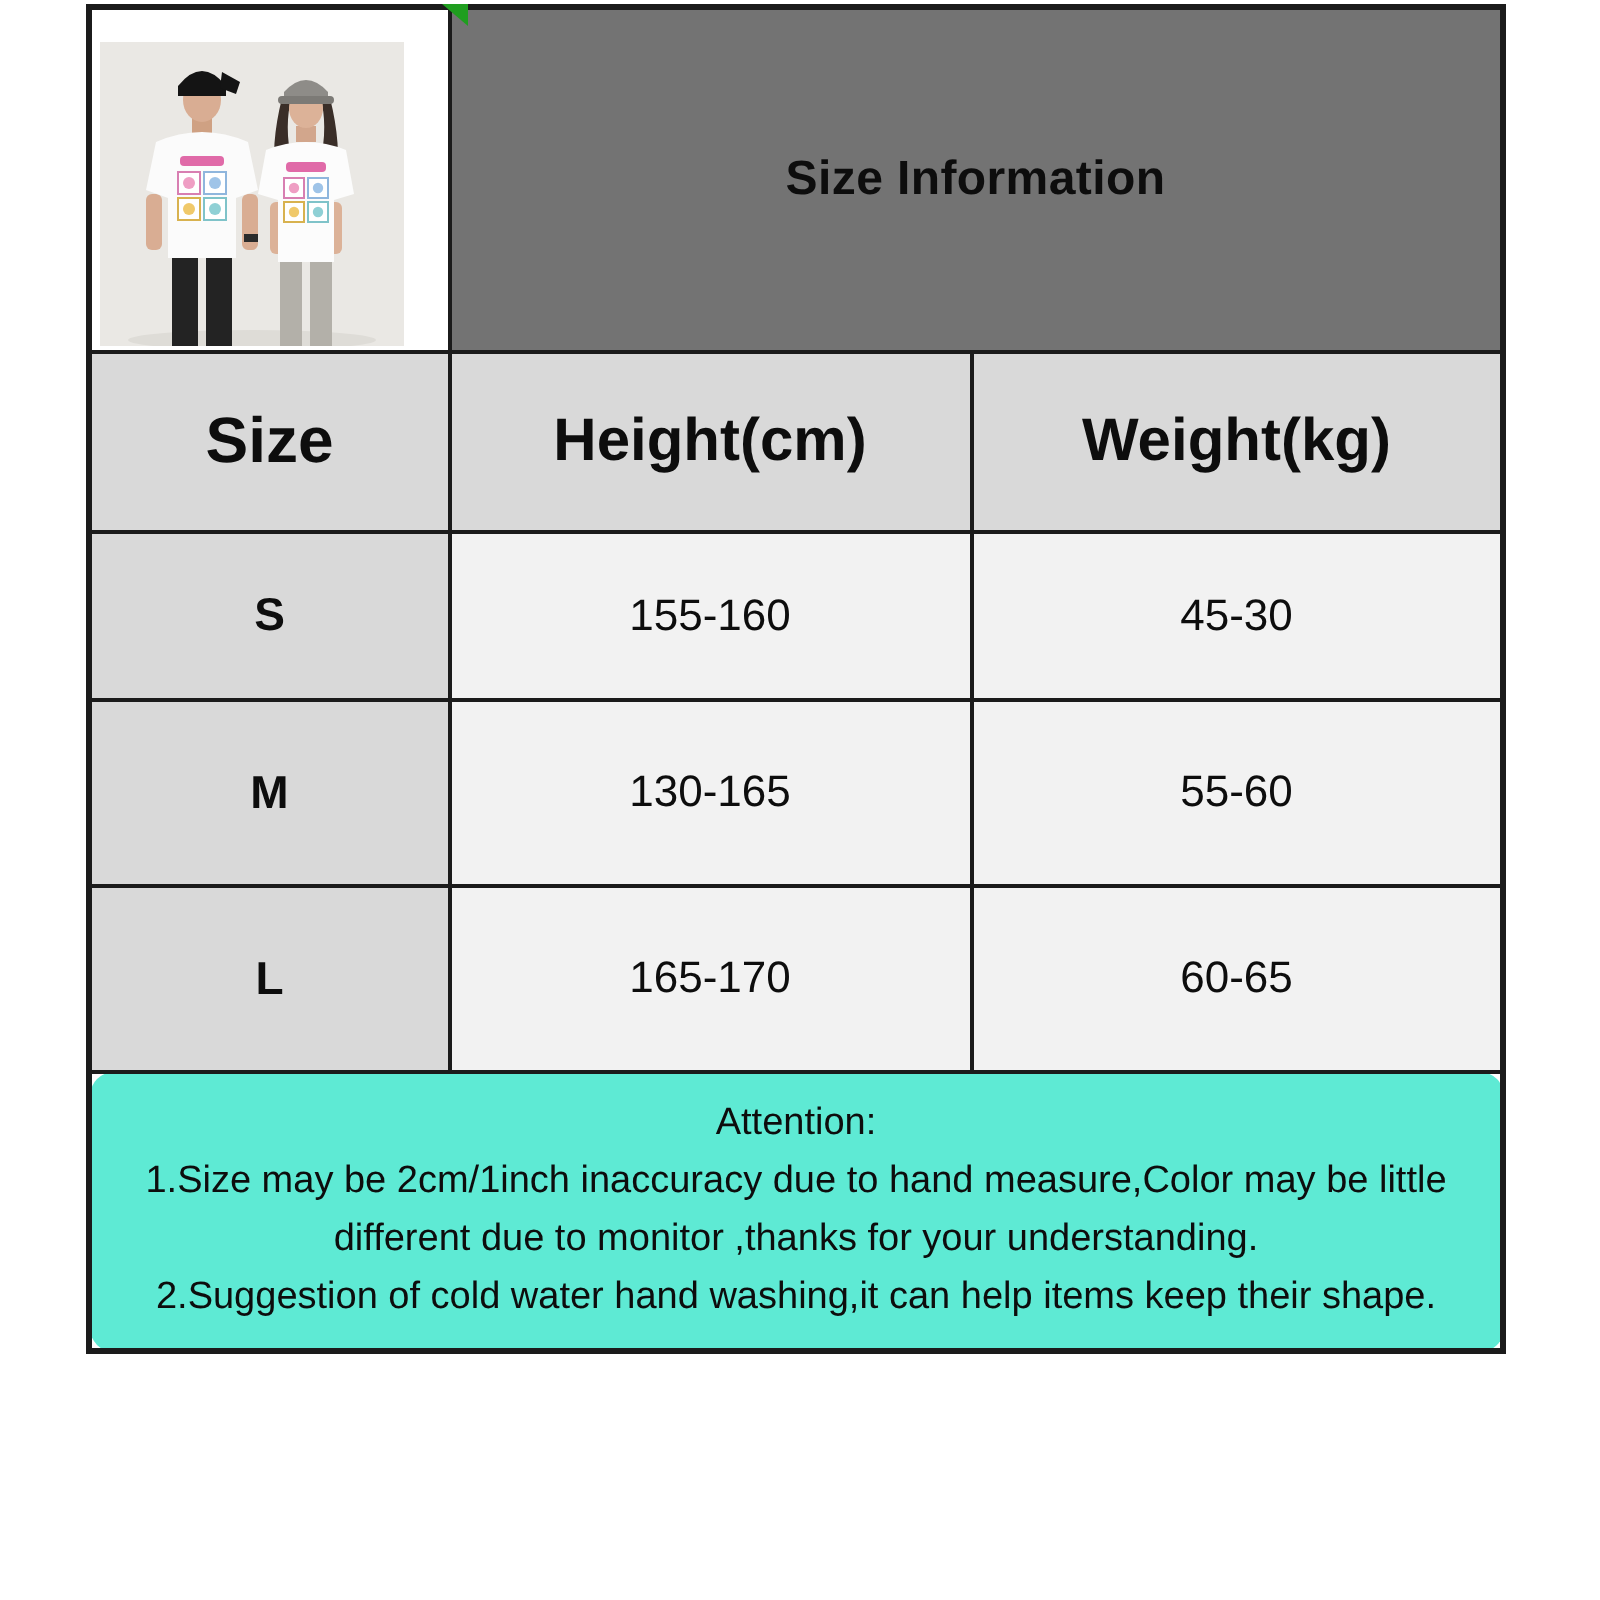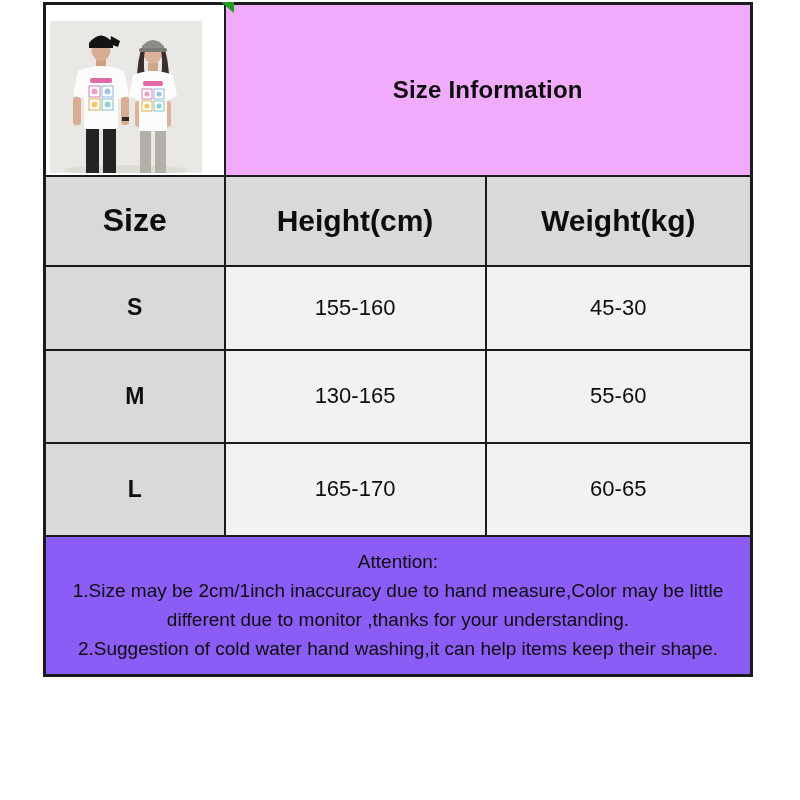--- a/index.html
+++ b/index.html
@@ -12,28 +12,28 @@
     border-collapse:collapse;table-layout:fixed;
   }
   .sheet td{
     border:2px solid #1b1b1b;
     text-align:center;vertical-align:middle;
     padding:0;overflow:hidden;
   }
   .sheet{border:3px solid #1b1b1b;}
   .photo-cell{background:#ffffff;vertical-align:top;}
   .photo-wrap{margin:14px 0 0 4px;width:152px;height:152px;}
-  .title-cell{background:#f0abfc;font-size:24px;font-weight:bold;letter-spacing:0.2px;margin-left:20px;}
+  .title-cell{background:#737373;font-size:24px;font-weight:bold;letter-spacing:0.2px;margin-left:20px;}
   .head-cell{background:#d9d9d9;font-weight:bold;font-size:30px;}
   .head-cell.size-col-head{font-size:32px;}
   .size-cell{background:#d9d9d9;font-weight:bold;font-size:23px;}
   .val-cell{background:#f2f2f2;font-size:22px;font-weight:400;}
   .attention-cell{
-    background:#8b5cf6;text-align:left;vertical-align:top;
-    padding:2px 6px 0 5px;font-size:19px;line-height:29px;
+    background:#5eead4;text-align:left;vertical-align:top;
+    padding:2px 6px 0 5px;font-size:19px;line-height:29px;border-radius:12px;
   }
   .attention-cell div{white-space:nowrap;}
   .corner-marker{
     position:absolute;left:221px;top:2px;width:0;height:0;
     border-top:11px solid #1f9e1f;border-left:13px solid transparent;z-index:5;
   }
 </style>
 </head>
 <body>
 

